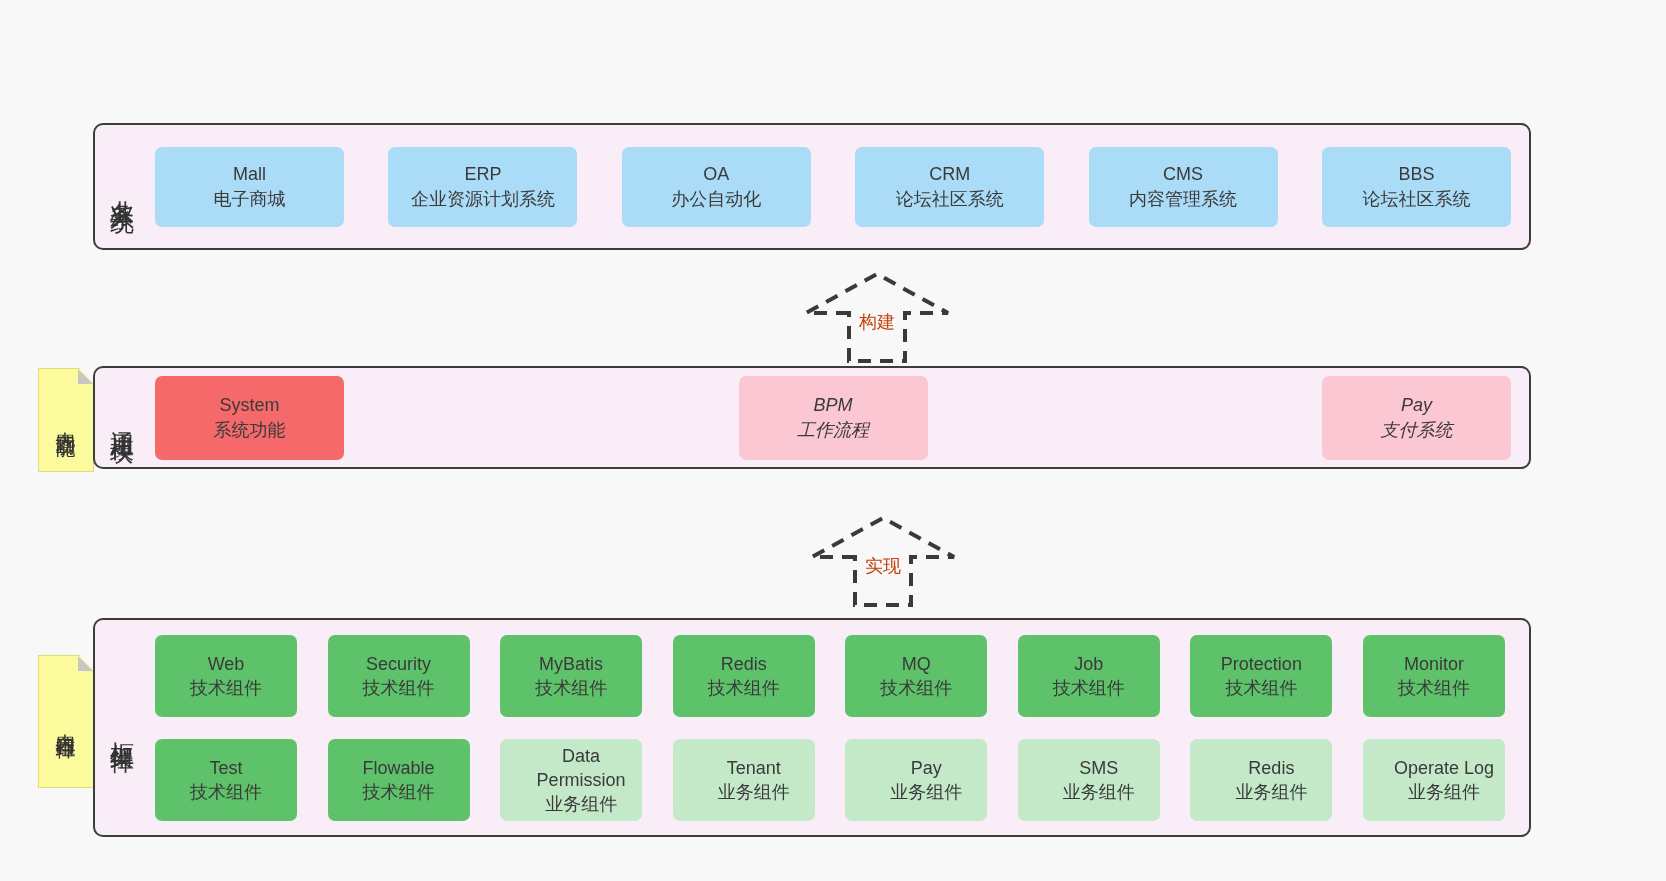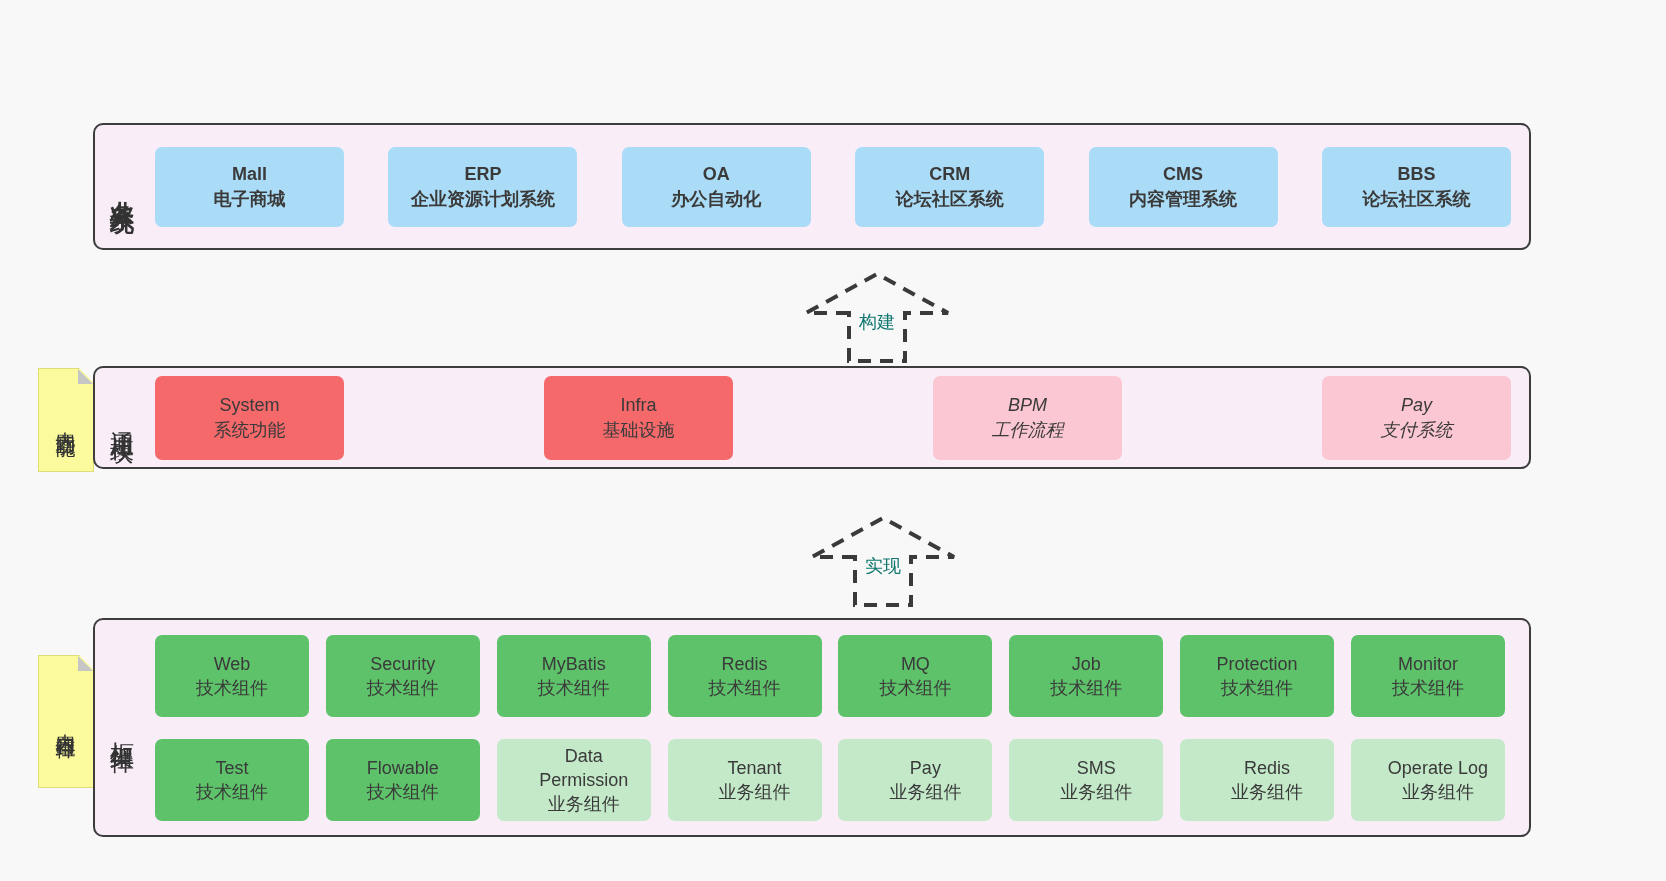--- a/index.html
+++ b/index.html
@@ -16,21 +16,21 @@
     font-family:"Liberation Sans","DejaVu Sans",sans-serif;
     color:var(--box_text);
   }
   .panel{
     position:absolute;left:93px;width:1438px;z-index:1;
     background:var(--panel_bg);
     border:2px solid var(--panel_border);
     border-radius:10px;
     display:flex;
   }
-  #panel-business{top:123px;height:127px;font-weight:bold;}
+  #panel-business{top:123px;height:127px;}
   #panel-modules{top:366px;height:103px;}
   #panel-components{top:618px;height:219px;}
   .panel-label-zone{flex:0 0 54px;display:flex;align-items:center;justify-content:center;}
   .panel-label{
     writing-mode:vertical-rl;text-orientation:upright;
     font-size:24px;letter-spacing:3px;color:#333;line-height:1;
   }
   .box-row{
     flex:1;display:flex;justify-content:space-between;align-items:center;
     padding:0 18px 0 6px;
@@ -41,21 +41,21 @@
   }
   .box-row8{display:flex;justify-content:space-between;}
   .box{
     border-radius:7px;
     display:flex;flex-direction:column;align-items:center;justify-content:center;
     text-align:center;font-size:18px;line-height:25px;color:var(--box_text);
     padding:4px;
   }
   .row6 .box{width:189px;height:80px;}
   #panel-modules .box{height:84px;}
-  .box-row8 .box{width:154px;height:82px;line-height:24px;text-align:center;}
+  .box-row8 .box{width:142px;height:82px;line-height:24px;text-align:center;}
   .box.blue{background:var(--blue);}
   .box.red{background:var(--red);}
   .box.pink{background:var(--pink);font-style:italic;}
   .box.green{background:var(--green_dark);}
   .box.lightgreen{background:var(--green_light);padding-left:24px;}
 
   .note{
     position:absolute;left:38px;width:56px;z-index:0;
     background:var(--yellow);border:1px solid #dedd78;
     display:flex;align-items:center;justify-content:center;
@@ -75,21 +75,21 @@
   .arrow{position:absolute;width:150px;height:92px;z-index:2;}
   #arrow-build{left:802px;top:271px;}
   #arrow-implement{left:808px;top:515px;}
   .arrow path{
     stroke:var(--arrow);stroke-width:4;fill:none;
     stroke-dasharray:13 9;stroke-linejoin:miter;
   }
   .arrow-label{
     position:absolute;transform:translateX(-50%);z-index:3;
     background:var(--page_bg);padding:0 4px;
-    font-size:18px;color:#0f766e;white-space:nowrap;
+    font-size:18px;color:#c2410c;white-space:nowrap;
   }
   #label-build{left:877px;top:310px;}
   #label-implement{left:883px;top:554px;}
 </style>
 </head>
 <body>
 
 <div class="panel" id="panel-business">
   <div class="panel-label-zone">
     <span class="panel-label">业务系统</span>
@@ -133,24 +133,20 @@
 </div>
 <div class="panel" id="panel-modules">
   <div class="panel-label-zone">
     <span class="panel-label">通用模块</span>
   </div>
   <div class="box-row row6">
     <div class="box red">
       <div>System</div>
       <div>系统功能</div>
     </div>
-    <div class="box red">
-      <div>Infra</div>
-      <div>基础设施</div>
-    </div>
     <div class="box pink">
       <div>BPM</div>
       <div>工作流程</div>
     </div>
     <div class="box pink">
       <div>Pay</div>
       <div>支付系统</div>
     </div>
   </div>
 </div>

